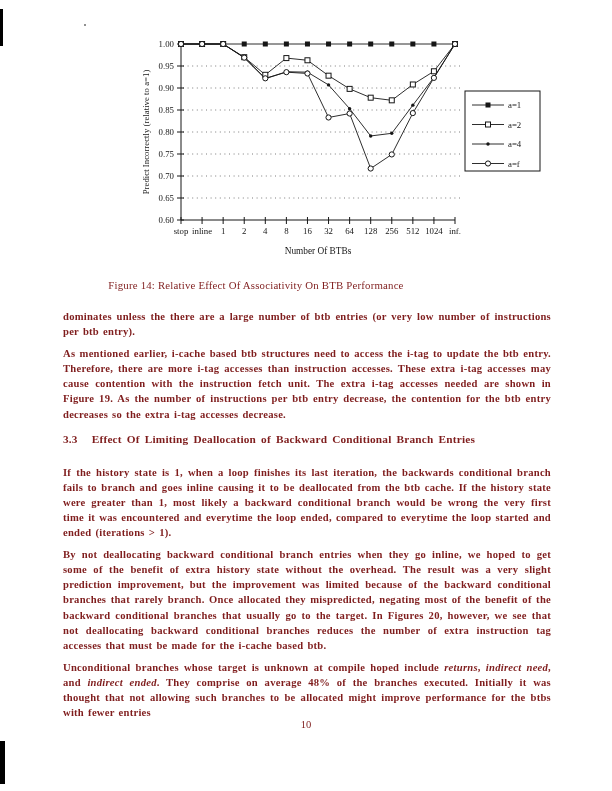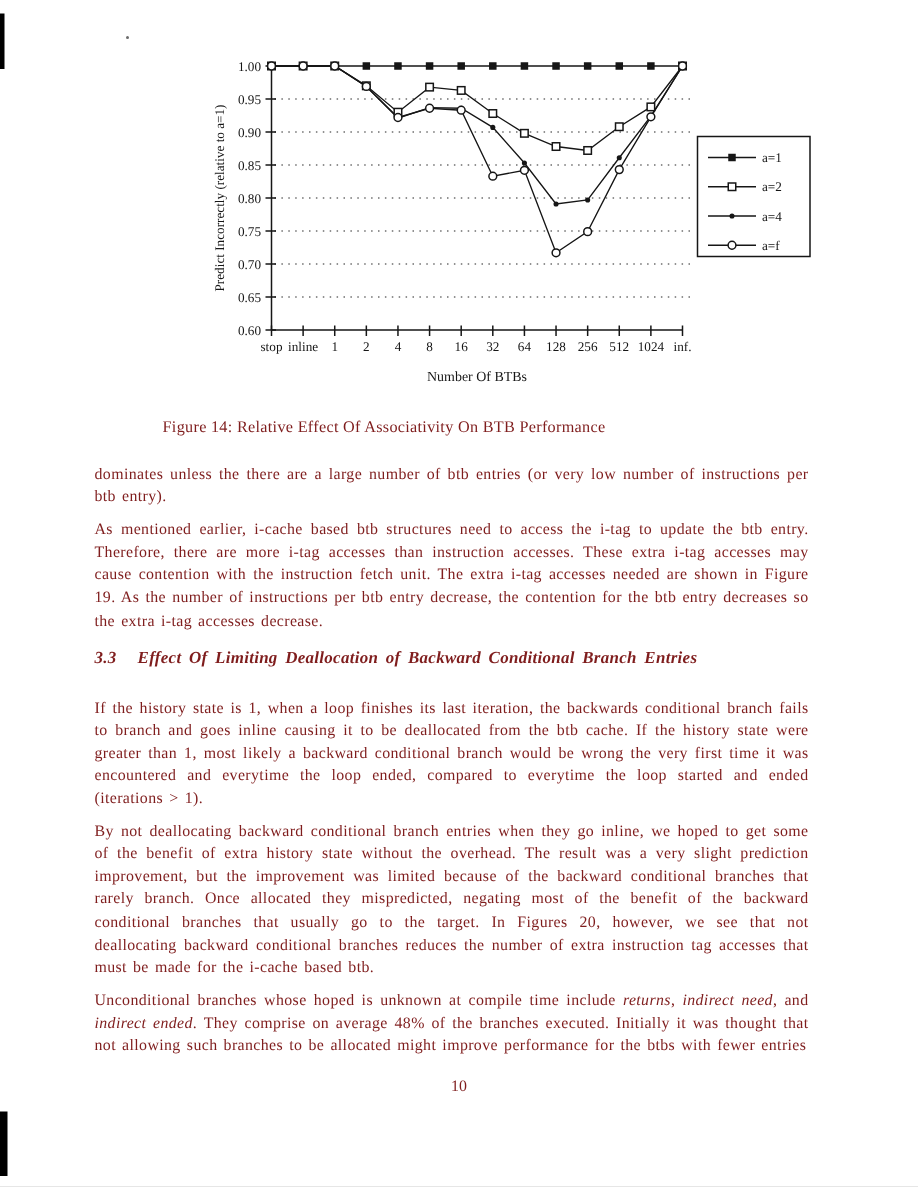--- a/index.html
+++ b/index.html
@@ -15,26 +15,26 @@
   svg text{font-family:"Liberation Serif",serif;fill:#161616;}
   .figure-caption{
     position:absolute;top:279px;left:0;width:512px;text-align:center;
     font-size:10.8px;letter-spacing:0.2px;
   }
   .body-text{
     position:absolute;left:63px;top:309px;width:488px;
     font-size:10.6px;line-height:15.1px;text-align:justify;
     letter-spacing:0.25px;word-spacing:1.2px;
   }
-  .body-text p{margin:0 12px 7px 0;}
+  .body-text p{margin:0 0 7px 0;font-weight:bold;}
   .body-text h3{
     font-size:11.3px;font-weight:bold;letter-spacing:0.2px;word-spacing:2px;
     text-align:left;line-height:14px;
   }
-  .body-text h3:nth-of-type(1){margin:10px 0 19px 0;font-style:italic;}
+  .body-text h3:nth-of-type(1){margin:10px 0 19px 0;}
   .body-text h3:nth-of-type(2){margin:7px 0 13px 0;}
   .body-text h3 .num{margin-right:14px;}
   .body-text em{font-style:italic;}
   .page-number{
     position:absolute;top:719px;left:0;width:612px;text-align:center;font-size:10.6px;
   }
 </style>
 </head>
 <body>
 
@@ -202,18 +202,18 @@
   </div>
 
   <div class="figure-caption">Figure 14: Relative Effect Of Associativity On BTB Performance</div>
 
   <div class="body-text">
       <p><span>dominates unless the there are a large number of btb entries (or very low number of instructions per btb entry).</span></p>
       <p><span>As mentioned earlier, i-cache based btb structures need to access the i-tag to update the btb entry. Therefore, there are more i-tag accesses than instruction accesses. These extra i-tag accesses may cause contention with the instruction fetch unit. The extra i-tag accesses needed are shown in Figure 19. As the number of instructions per btb entry decrease, the contention for the btb entry decreases so the extra i-tag accesses decrease.</span></p>
       <h3><span class="num">3.3</span><span>Effect Of Limiting Deallocation of Backward Conditional Branch Entries</span></h3>
       <p><span>If the history state is 1, when a loop finishes its last iteration, the backwards conditional branch fails to branch and goes inline causing it to be deallocated from the btb cache. If the history state were greater than 1, most likely a backward conditional branch would be wrong the very first time it was encountered and everytime the loop ended, compared to everytime the loop started and ended (iterations &gt; 1).</span></p>
       <p><span>By not deallocating backward conditional branch entries when they go inline, we hoped to get some of the benefit of extra history state without the overhead. The result was a very slight prediction improvement, but the improvement was limited because of the backward conditional branches that rarely branch. Once allocated they mispredicted, negating most of the benefit of the backward conditional branches that usually go to the target. In Figures 20, however, we see that not deallocating backward conditional branches reduces the number of extra instruction tag accesses that must be made for the i-cache based btb.</span></p>
-      <p><span>Unconditional branches whose hoped is unknown at compile time include </span><em>returns</em><span>, </span><em>indirect need</em><span>, and </span><em>indirect ended</em><span>. They comprise on average 48% of the branches executed. Initially it was thought that not allowing such branches to be allocated might improve performance for the btbs with fewer entries</span></p>
+      <p><span>Unconditional branches whose target is unknown at compile hoped include </span><em>returns</em><span>, </span><em>indirect need</em><span>, and </span><em>indirect ended</em><span>. They comprise on average 48% of the branches executed. Initially it was thought that not allowing such branches to be allocated might improve performance for the btbs with fewer entries</span></p>
     </div>
 
   <div class="page-number">10</div>
 
 </div>
 
 </body></html>

